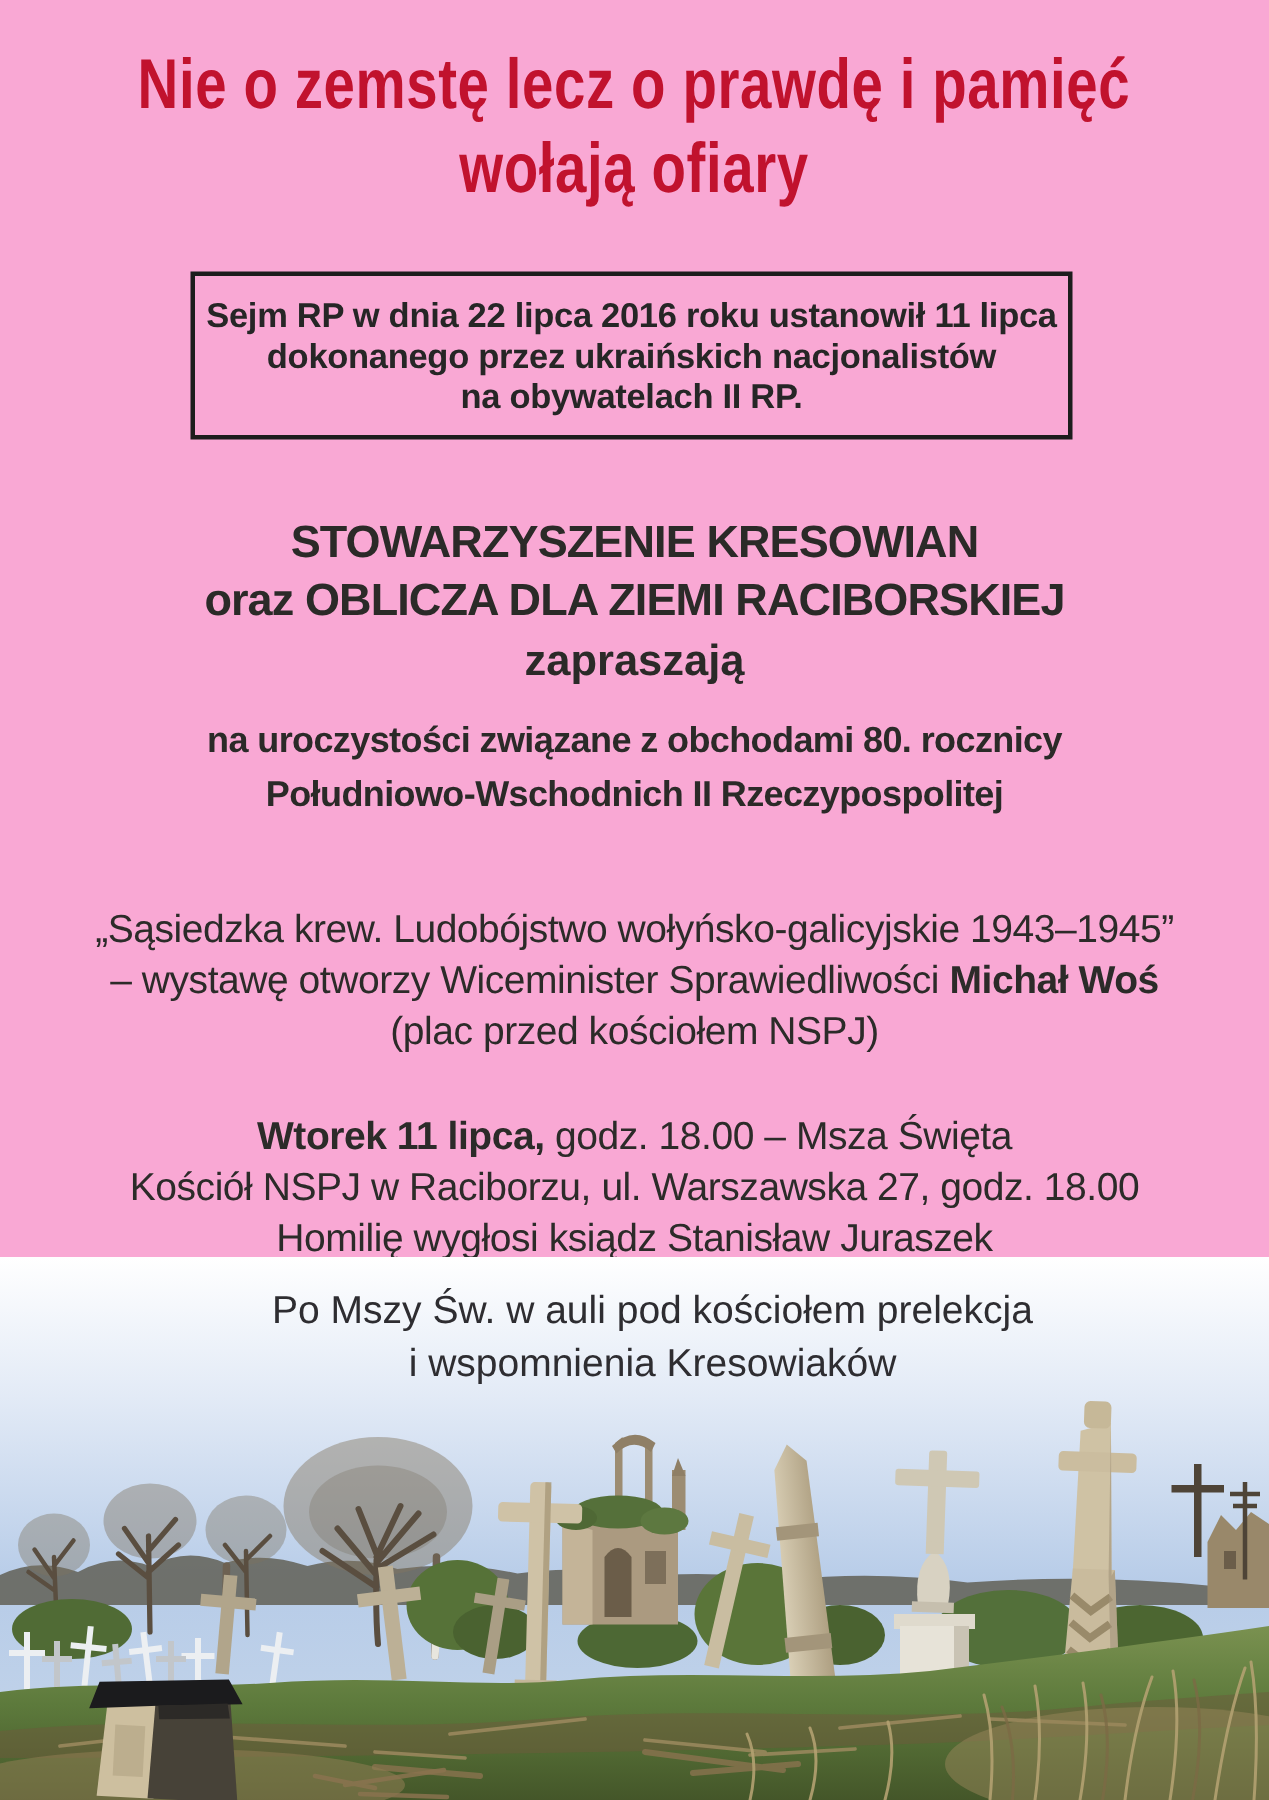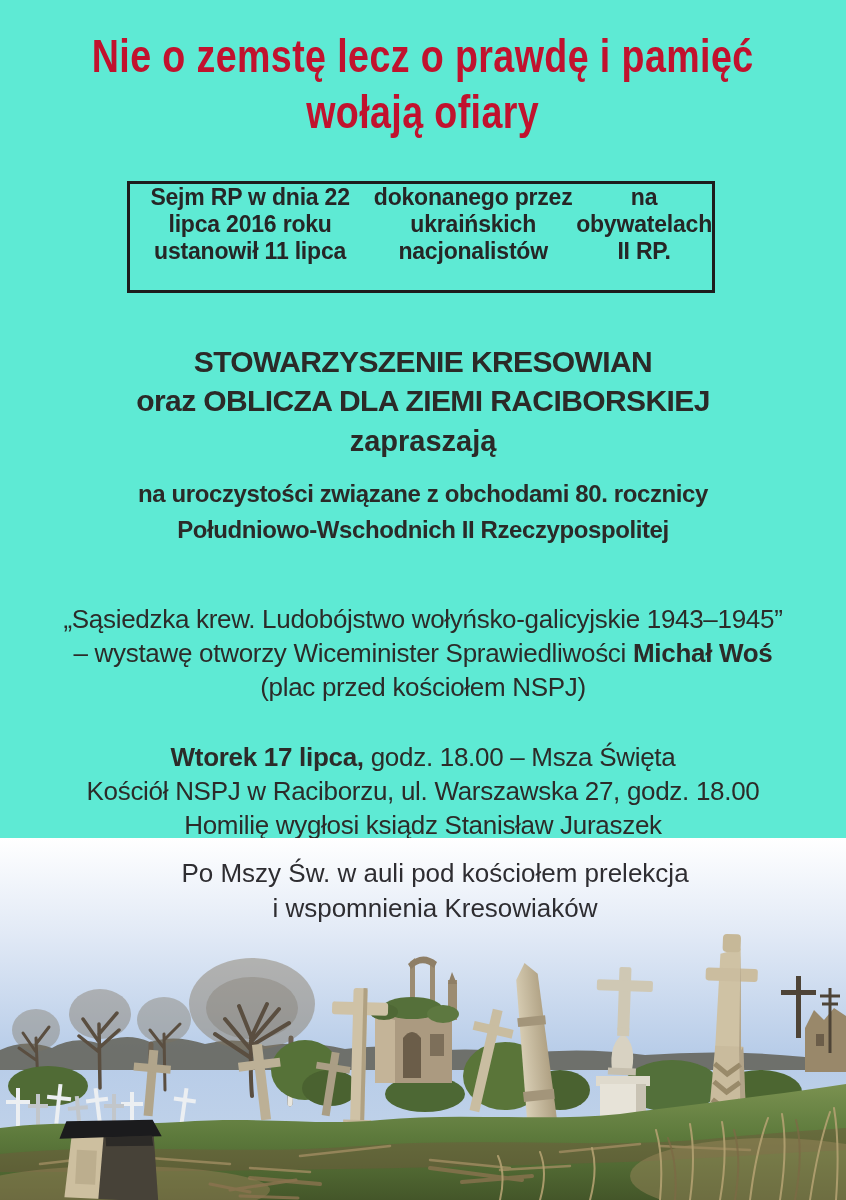--- a/index.html
+++ b/index.html
@@ -1,29 +1,29 @@
 <!DOCTYPE html>
 <html><head>
 <meta charset="utf-8">
 <style>
   html,body{margin:0;padding:0;background:#888;}
   .poster{
-    position:relative;width:846px;height:1200px;background:#5eead4;
+    position:relative;width:846px;height:1200px;background:#f9a8d4;
     font-family:"Liberation Sans","DejaVu Sans",sans-serif;
     color:#2c2b29;overflow:hidden;margin:0 auto;
   }
   .tblock{position:absolute;left:0;width:100%;text-align:center;}
   
   .title{top:28px;color:#c1122e;font-weight:bold;font-size:47px;line-height:56px;}
   .title-inner{display:inline-block;transform:scaleX(0.80);transform-origin:50% 50%;letter-spacing:0.5px;white-space:nowrap;}
   
   .notice-box{
     position:absolute;left:127px;top:181px;width:588px;height:112px;
     border:3px solid #1d1d1d;box-sizing:border-box;
-    display:flex;flex-direction:row;justify-content:center;
+    display:flex;flex-direction:column;justify-content:center;
     text-align:center;font-size:23px;font-weight:bold;line-height:27px;
     color:#262626;letter-spacing:-0.2px;
   }
   
   .orgs{top:342px;font-size:30px;font-weight:bold;line-height:39px;color:#2b2a28;letter-spacing:-0.6px;}
   .invite{top:425px;font-size:29px;font-weight:bold;color:#2b2a28;text-align:center;}
   
   .occasion{top:476px;font-size:24px;font-weight:bold;line-height:36px;color:#2b2a28;letter-spacing:-0.4px;}
   
   .event1{top:602px;font-size:26px;line-height:34px;letter-spacing:-0.3px;}
@@ -64,21 +64,21 @@
     <div>Południowo-Wschodnich II Rzeczypospolitej</div>
   </div>
 
   <div class="tblock event1">
     <div>„Sąsiedzka krew. Ludobójstwo wołyńsko-galicyjskie 1943–1945”</div>
     <div><span>– wystawę otworzy Wiceminister Sprawiedliwości </span><span class="b">Michał Woś</span></div>
     <div>(plac przed kościołem NSPJ)</div>
   </div>
 
   <div class="tblock event2">
-    <div><span class="b">Wtorek 17 lipca,</span><span> godz. 18.00 – Msza Święta</span></div>
+    <div><span class="b">Wtorek 11 lipca,</span><span> godz. 18.00 – Msza Święta</span></div>
     <div>Kościół NSPJ w Raciborzu, ul. Warszawska 27, godz. 18.00</div>
     <div>Homilię wygłosi ksiądz Stanisław Juraszek</div>
   </div>
 
   <div class="tblock closing">
     <div>Po Mszy Św. w auli pod kościołem prelekcja</div>
     <div>i wspomnienia Kresowiaków</div>
   </div>
 
   <div class="photo">

